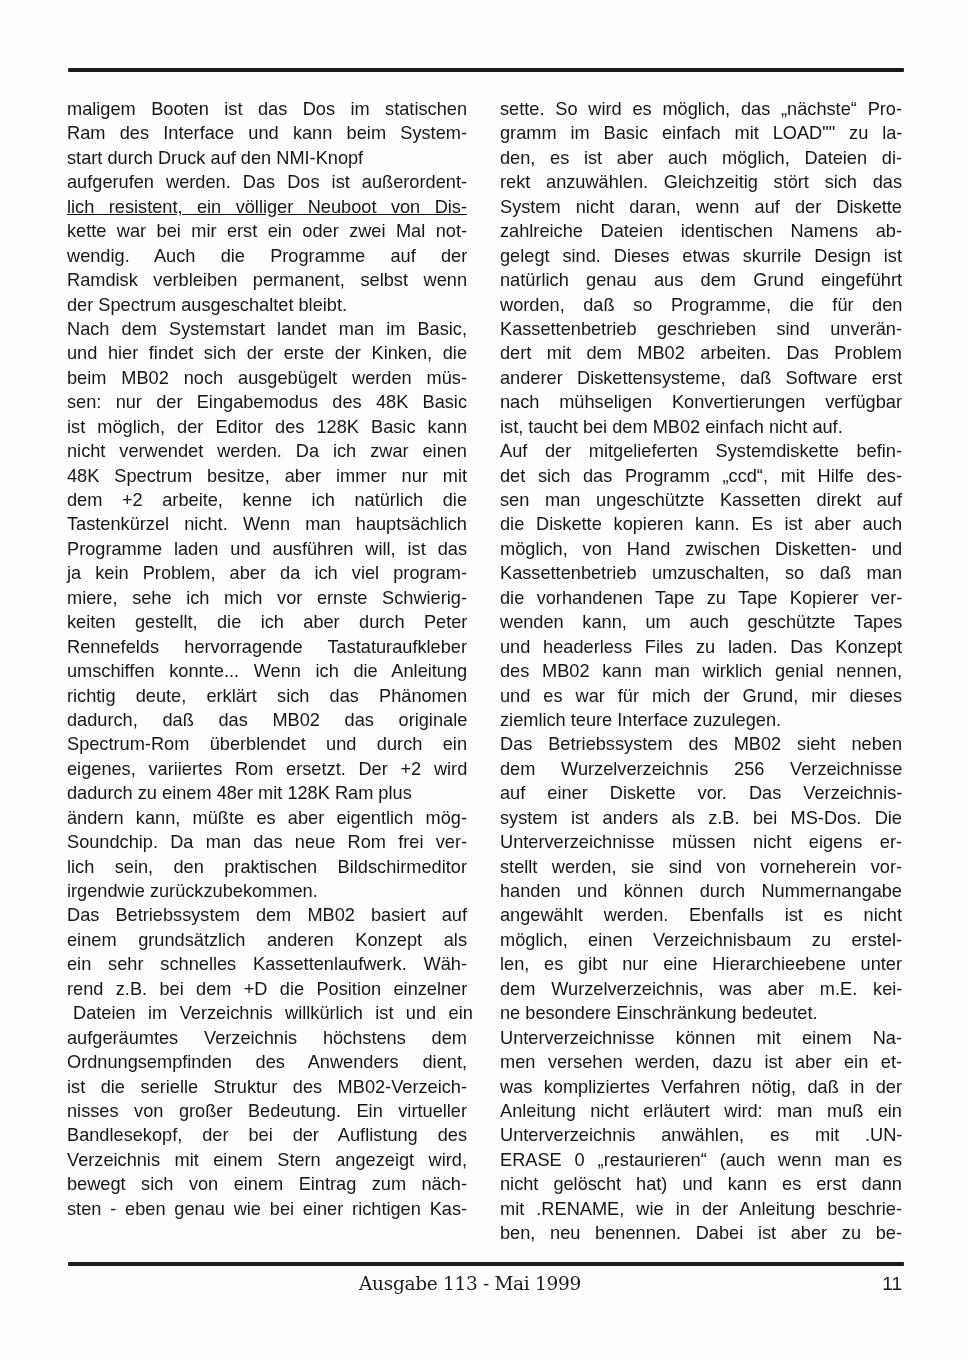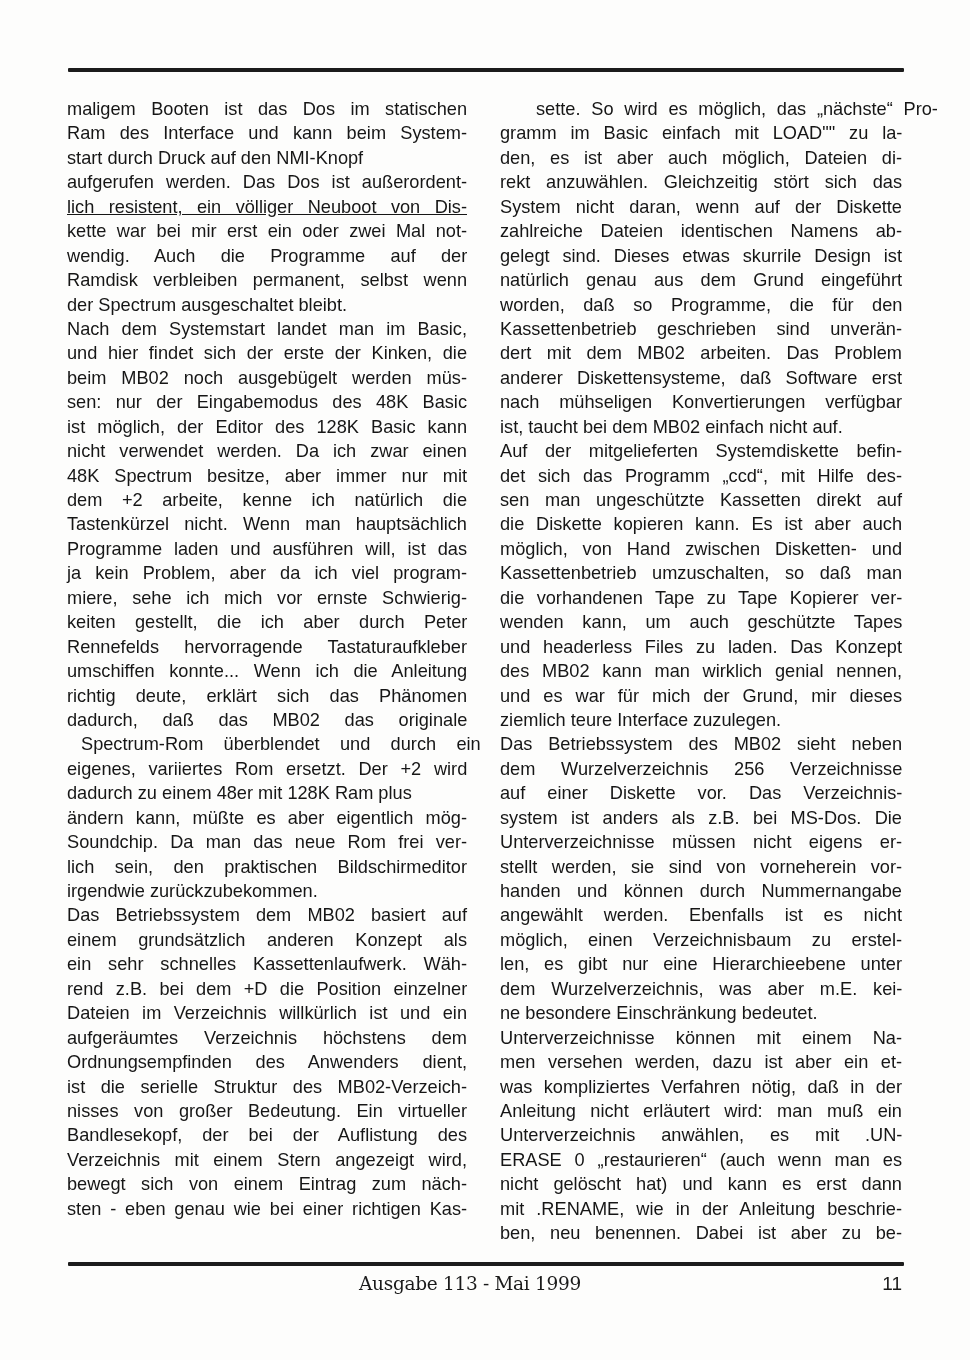--- a/index.html
+++ b/index.html
@@ -95,43 +95,43 @@
     <span class="line" style="white-space: nowrap; display: block; word-spacing: 14.5px;">dem +2 arbeite, kenne ich natürlich die</span>
     <span class="line" style="white-space: nowrap; display: block; word-spacing: 10px;">Tastenkürzel nicht. Wenn man hauptsächlich</span>
     <span class="line" style="white-space: nowrap; display: block; word-spacing: 6.83333px;">Programme laden und ausführen will, ist das</span>
     <span class="line" style="white-space: nowrap; display: block; word-spacing: 9px;">ja kein Problem, aber da ich viel program-</span>
     <span class="line" style="white-space: nowrap; display: block; word-spacing: 9.5px;">miere, sehe ich mich vor ernste Schwierig-</span>
     <span class="line" style="white-space: nowrap; display: block; word-spacing: 14.3333px;">keiten gestellt, die ich aber durch Peter</span>
     <span class="line" style="white-space: nowrap; display: block; word-spacing: 20px;">Rennefelds hervorragende Tastaturaufkleber</span>
     <span class="line" style="white-space: nowrap; display: block; word-spacing: 9.6px;">umschiffen konnte... Wenn ich die Anleitung</span>
     <span class="line" style="white-space: nowrap; display: block; word-spacing: 15px;">richtig deute, erklärt sich das Phänomen</span>
     <span class="line" style="white-space: nowrap; display: block; word-spacing: 19.6px;">dadurch, daß das MB02 das originale</span>
-    <span class="line" style="white-space: nowrap; display: block; word-spacing: 15.25px; margin-left: 14px;">Spectrum-Rom überblendet und durch ein</span>
+    <span class="line" style="white-space: nowrap; display: block; word-spacing: 15.25px;">Spectrum-Rom überblendet und durch ein</span>
     <span class="line" style="white-space: nowrap; display: block; word-spacing: 7.66667px;">eigenes, variiertes Rom ersetzt. Der +2 wird</span>
     <span class="line last">dadurch zu einem 48er mit 128K Ram plus</span>
     <span class="line" style="white-space: nowrap; display: block; word-spacing: 7.16667px;">ändern kann, müßte es aber eigentlich mög-</span>
     <span class="line" style="white-space: nowrap; display: block; word-spacing: 7.14286px;">Soundchip. Da man das neue Rom frei ver-</span>
     <span class="line" style="white-space: nowrap; display: block; word-spacing: 15.25px;">lich sein, den praktischen Bildschirmeditor</span>
     <span class="line last">irgendwie zurückzubekommen.</span>
     <span class="line" style="white-space: nowrap; display: block; word-spacing: 11px;">Das Betriebssystem dem MB02 basiert auf</span>
     <span class="line" style="white-space: nowrap; display: block; word-spacing: 16.5px;">einem grundsätzlich anderen Konzept als</span>
     <span class="line" style="white-space: nowrap; display: block; word-spacing: 11.75px;">ein sehr schnelles Kassettenlaufwerk. Wäh-</span>
     <span class="line" style="white-space: nowrap; display: block; word-spacing: 7.28571px;">rend z.B. bei dem +D die Position einzelner</span>
-    <span class="line" style="white-space: nowrap; display: block; word-spacing: 7.33333px;">Dateien im Verzeichnis willkürlich ist und ein</span>
+    <span class="line" style="white-space: nowrap; display: block; word-spacing: 7.33333px; margin-left: 6px;">Dateien im Verzeichnis willkürlich ist und ein</span>
     <span class="line" style="white-space: nowrap; display: block; word-spacing: 20.6667px;">aufgeräumtes Verzeichnis höchstens dem</span>
     <span class="line" style="white-space: nowrap; display: block; word-spacing: 18.6667px;">Ordnungsempfinden des Anwenders dient,</span>
     <span class="line" style="white-space: nowrap; display: block; word-spacing: 10.4px;">ist die serielle Struktur des MB02-Verzeich-</span>
     <span class="line" style="white-space: nowrap; display: block; word-spacing: 10.4px;">nisses von großer Bedeutung. Ein virtueller</span>
     <span class="line" style="white-space: nowrap; display: block; word-spacing: 14.8px;">Bandlesekopf, der bei der Auflistung des</span>
     <span class="line" style="white-space: nowrap; display: block; word-spacing: 9.4px;">Verzeichnis mit einem Stern angezeigt wird,</span>
     <span class="line" style="white-space: nowrap; display: block; word-spacing: 10.3333px;">bewegt sich von einem Eintrag zum näch-</span>
     <span class="line" style="white-space: nowrap; display: block; word-spacing: 3.75px;">sten - eben genau wie bei einer richtigen Kas-</span>
   </div>
 <div class="column right">
-    <span class="line" style="white-space: nowrap; display: block; word-spacing: 5.71429px; margin-left: 36px;">sette. So wird es möglich, das „nächste“ Pro-</span>
+    <span class="line" style="white-space: nowrap; display: block; word-spacing: 5.71429px;">sette. So wird es möglich, das „nächste“ Pro-</span>
     <span class="line" style="white-space: nowrap; display: block; word-spacing: 8.85714px;">gramm im Basic einfach mit LOAD"" zu la-</span>
     <span class="line" style="white-space: nowrap; display: block; word-spacing: 9.57143px;">den, es ist aber auch möglich, Dateien di-</span>
     <span class="line" style="white-space: nowrap; display: block; word-spacing: 10.6px;">rekt anzuwählen. Gleichzeitig stört sich das</span>
     <span class="line" style="white-space: nowrap; display: block; word-spacing: 10px;">System nicht daran, wenn auf der Diskette</span>
     <span class="line" style="white-space: nowrap; display: block; word-spacing: 12.5px;">zahlreiche Dateien identischen Namens ab-</span>
     <span class="line" style="white-space: nowrap; display: block; word-spacing: 7.83333px;">gelegt sind. Dieses etwas skurrile Design ist</span>
     <span class="line" style="white-space: nowrap; display: block; word-spacing: 12.2px;">natürlich genau aus dem Grund eingeführt</span>
     <span class="line" style="white-space: nowrap; display: block; word-spacing: 13.5px;">worden, daß so Programme, die für den</span>
     <span class="line" style="white-space: nowrap; display: block; word-spacing: 15.3333px;">Kassettenbetrieb geschrieben sind unverän-</span>
     <span class="line" style="white-space: nowrap; display: block; word-spacing: 10.3333px;">dert mit dem MB02 arbeiten. Das Problem</span>

